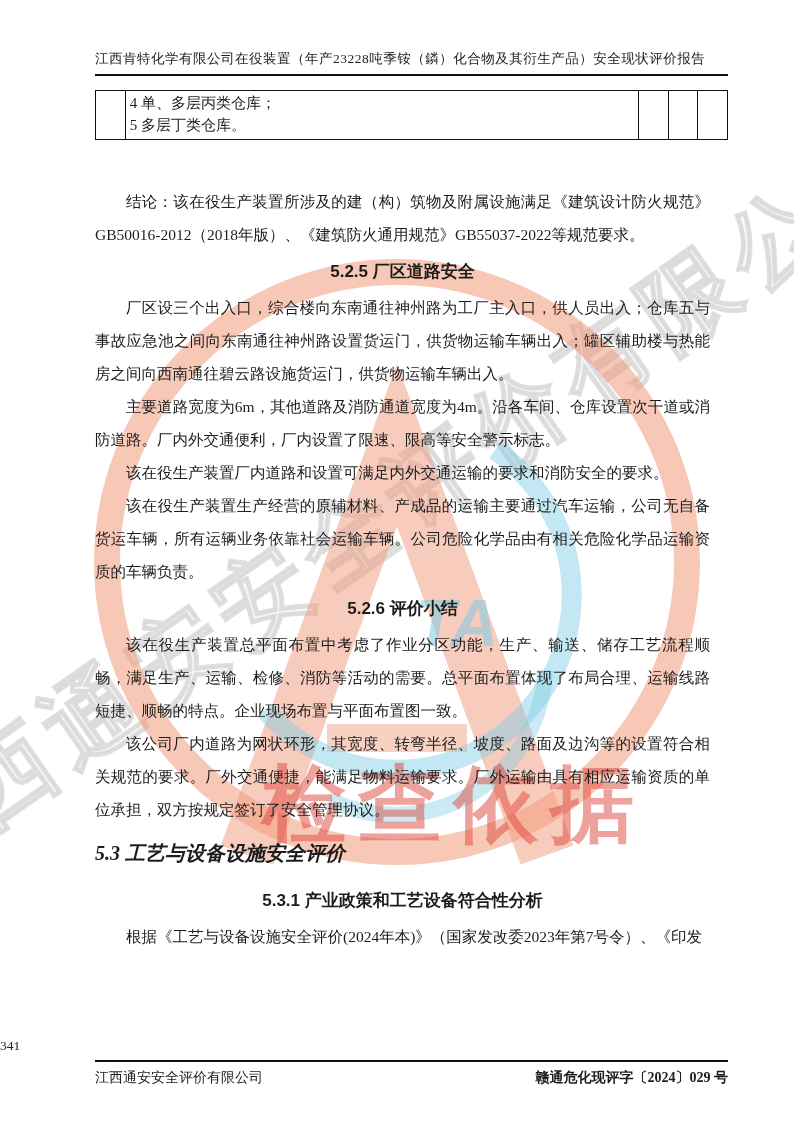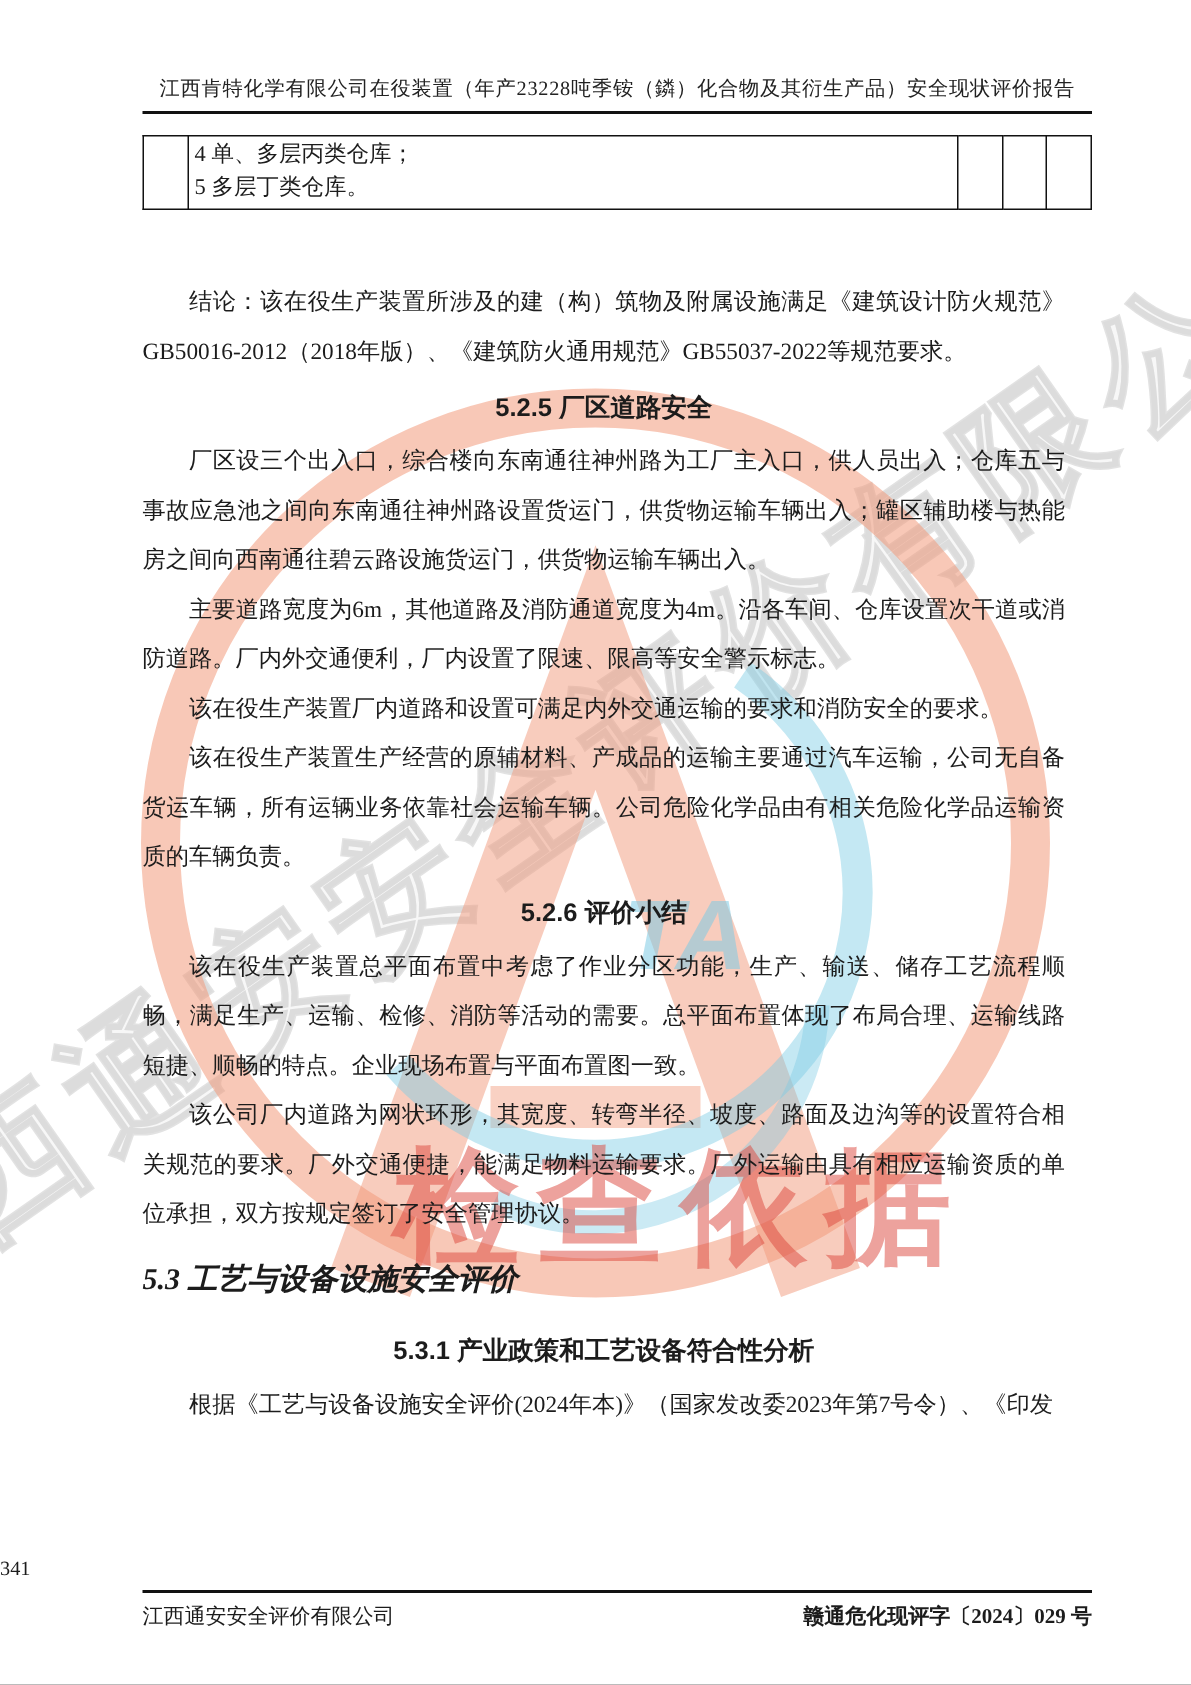--- a/index.html
+++ b/index.html
@@ -10,21 +10,21 @@
     height: 1123px;
     margin: 0 auto;
     background: #ffffff;
     overflow: hidden;
     font-family: "Liberation Serif", "DejaVu Serif", serif;
     color: #1c1c1c;
   }
   
   .header { position: absolute; top: 50px; left: 95px; right: 66px; }
   .header-title {
-    text-align: center;
+    text-align: left;
     font-size: 13.5px;
     letter-spacing: 0.5px;
     color: #222;
   }
   .header-rule {
     margin-top: 6px;
     border: none;
     border-top: 2px solid #111;
   }
   

